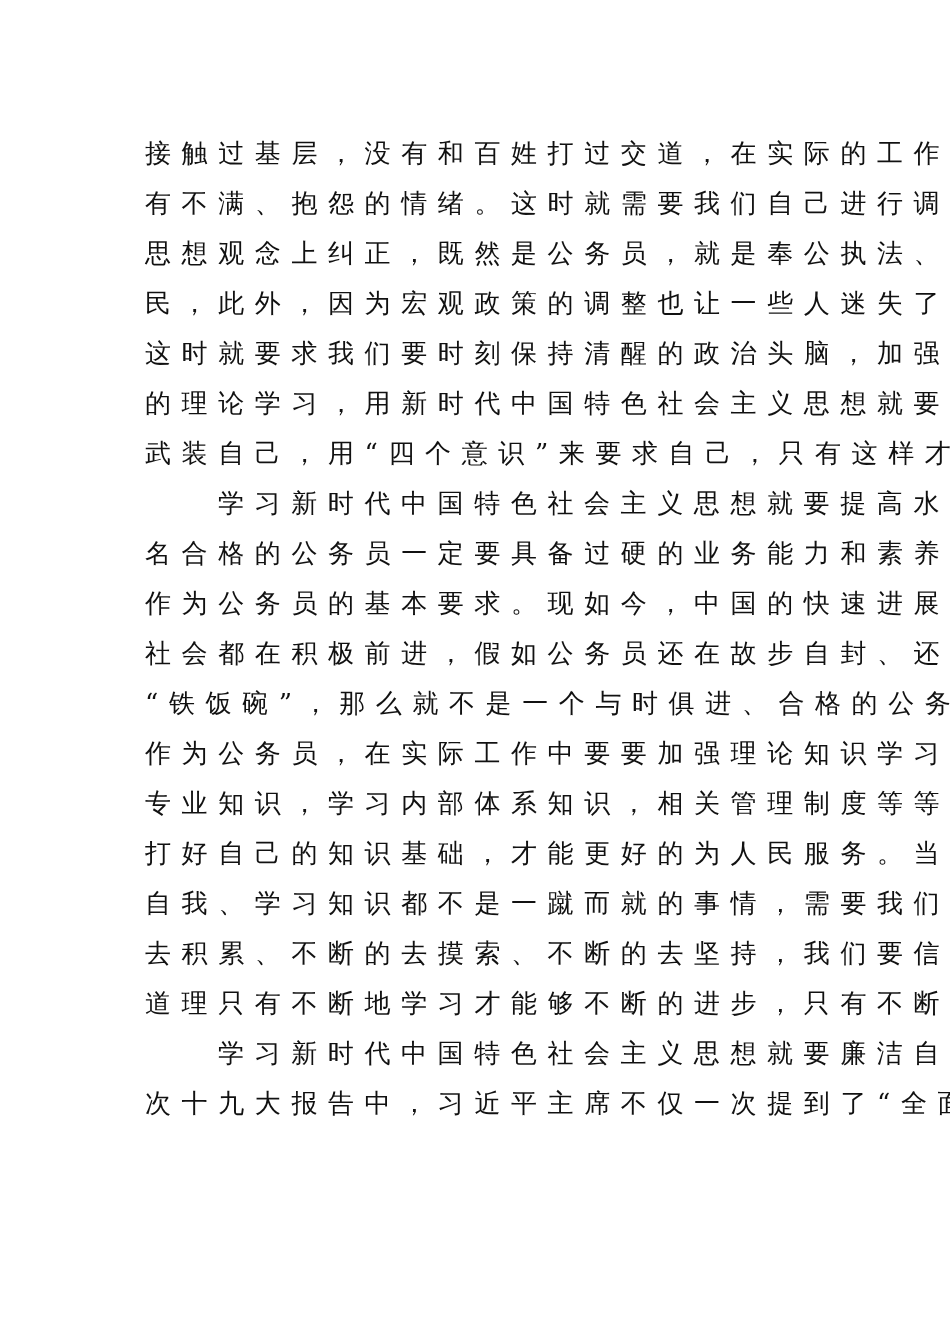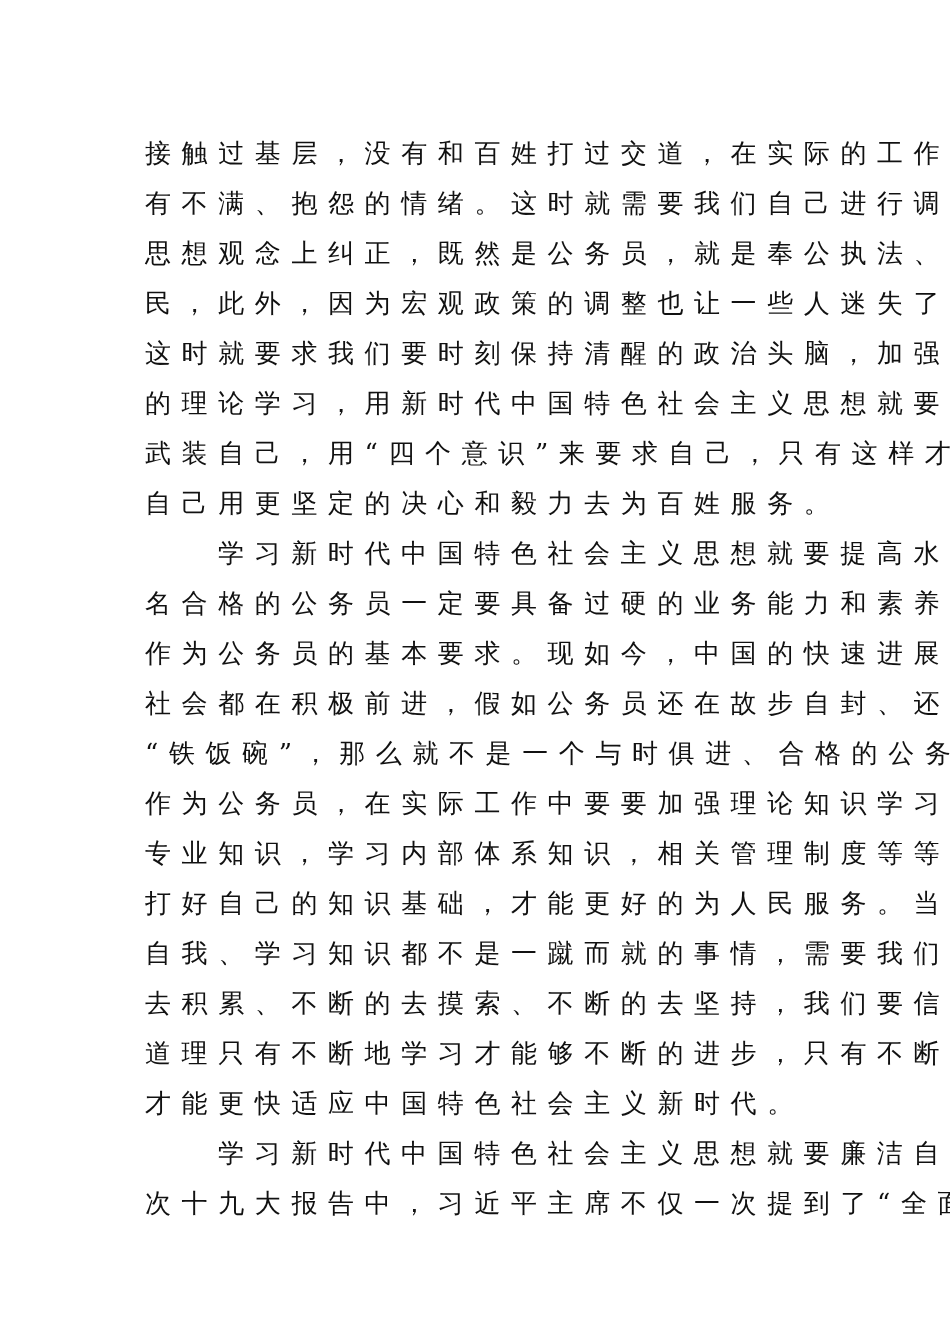--- a/index.html
+++ b/index.html
@@ -39,35 +39,33 @@
 <div class="page">
 
   <div class="paragraph">
     <span class="line">接触过基层，没有和百姓打过交道，在实际的工作中不免</span>
     <span class="line">有不满、抱怨的情绪。这时就需要我们自己进行调节，从</span>
     <span class="line">思想观念上纠正，既然是公务员，就是奉公执法、服务为</span>
     <span class="line">民，此外，因为宏观政策的调整也让一些人迷失了方向，</span>
     <span class="line">这时就要求我们要时刻保持清醒的政治头脑，加强系统化</span>
     <span class="line">的理论学习，用新时代中国特色社会主义思想就要思想来</span>
     <span class="line">武装自己，用“四个意识”来要求自己，只有这样才能让</span>
-    <span class="line">自己用更坚定的决心和毅力去为百姓服务。</span>
   </div>
 
   <div class="paragraph">
     <span class="line indent">学习新时代中国特色社会主义思想就要提高水平。一</span>
     <span class="line">名合格的公务员一定要具备过硬的业务能力和素养，这是</span>
     <span class="line">作为公务员的基本要求。现如今，中国的快速进展让整个</span>
     <span class="line">社会都在积极前进，假如公务员还在故步自封、还追求</span>
     <span class="line">“铁饭碗”，那么就不是一个与时俱进、合格的公务员。</span>
     <span class="line">作为公务员，在实际工作中要要加强理论知识学习，学习</span>
     <span class="line">专业知识，学习内部体系知识，相关管理制度等等，只有</span>
     <span class="line">打好自己的知识基础，才能更好的为人民服务。当然提升</span>
     <span class="line">自我、学习知识都不是一蹴而就的事情，需要我们不断的</span>
     <span class="line">去积累、不断的去摸索、不断的去坚持，我们要信任一个</span>
     <span class="line">道理只有不断地学习才能够不断的进步，只有不断的学习</span>
-    <span class="line">才能更快适应中国特色社会主义新时代。</span>
   </div>
 
   <div class="paragraph">
     <span class="line indent">学习新时代中国特色社会主义思想就要廉洁自律。此</span>
     <span class="line">次十九大报告中，习近平主席不仅一次提到了“全面从严</span>
   </div>
 </div>
 
 </body></html>

